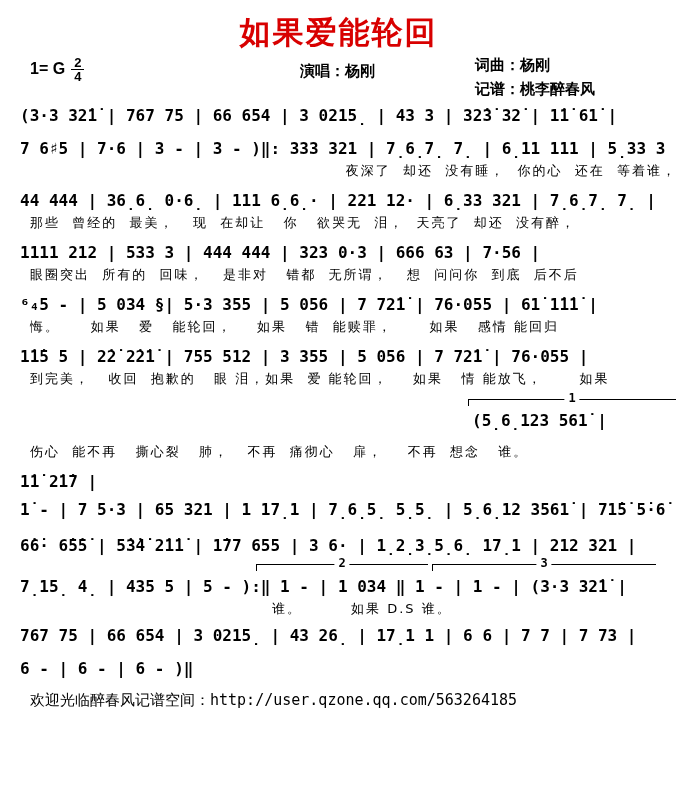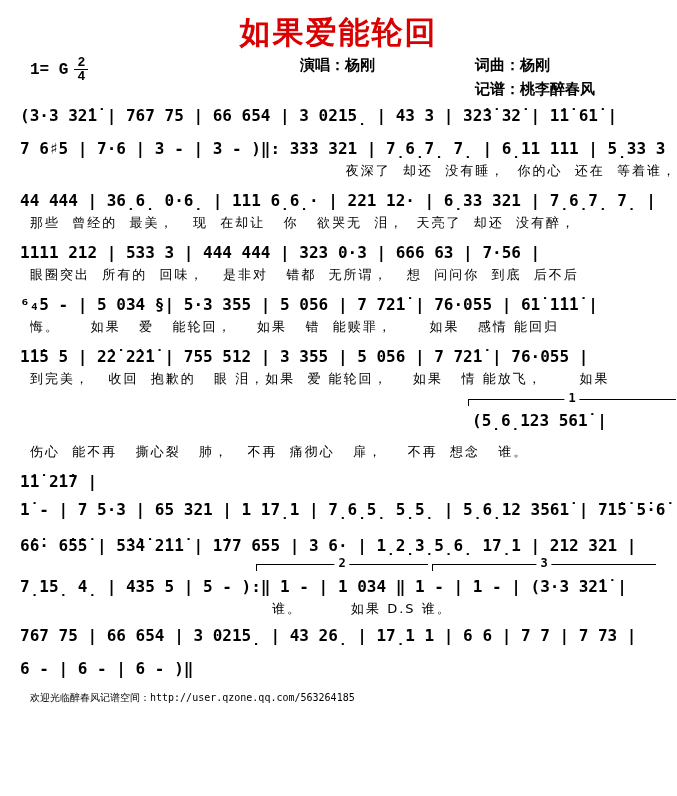--- a/index.html
+++ b/index.html
@@ -1,47 +1,47 @@
 <!DOCTYPE html>
 <html><head>
 <meta charset="utf-8">
 <style>
   html,body{margin:0;padding:0;background:#fff;}
   .sheet{position:relative;width:677px;height:796px;background:#ffffff;color:#000;
          font-family:"DejaVu Sans",sans-serif;overflow:hidden;}
   .title{margin-top:12px;text-align:center;font-family:"DejaVu Serif",serif;
          font-weight:bold;font-size:31px;color:#d80000;letter-spacing:2px;}
   .meta{position:relative;height:50px;font-size:15px;font-weight:bold;}
-  .key{position:absolute;left:30px;top:2px;font-family:Liberation Mono, monospace;font-size:16px;}
+  .key{position:absolute;left:30px;top:2px;font-family:Liberation Sans, sans-serif;font-size:16px;}
   .frac{display:inline-block;vertical-align:middle;text-align:center;font-size:13px;
         line-height:13px;margin-left:6px;font-weight:bold;}
   .frac .top{display:block;border-bottom:1.5px solid #000;padding:0 3px;}
   .frac .bot{display:block;}
-  .singer{position:absolute;left:300px;top:2px;}
+  .singer{position:absolute;left:300px;top:8px;}
   .composer{position:absolute;left:475px;top:2px;}
   .transcriber{position:absolute;left:475px;top:26px;}
   .score{padding-left:20px;}
   .notes{font-family:"DejaVu Sans Mono",monospace;font-weight:bold;font-size:16px;
          white-space:pre;line-height:24px;}
   .lyrics{font-size:13px;white-space:pre;margin:1px 0 0 10px;letter-spacing:2px;}
   .line{margin-bottom:9px;}
   .mb4{margin-bottom:4px;} .mb12{margin-bottom:12px;}
   .lyr2{margin-left:228px;text-align:right;}
   .lyr12{margin-left:252px;}
   .voltarow{position:relative;height:42px;margin-bottom:4px;}
   .v1notes{position:absolute;left:452px;top:12px;}
   .bracket{position:absolute;border-top:1px solid #000;height:7px;}
   .bracket::before{content:"";position:absolute;left:0;top:0;width:1px;height:6px;background:#000;}
   .bracket .num{position:absolute;left:50%;top:-9px;transform:translateX(-50%);
         background:#fff;padding:0 4px;font:bold 12px "DejaVu Sans Mono",monospace;}
   .b1{left:448px;top:2px;width:208px;}
   .l12row{position:relative;padding-top:13px;margin-bottom:6px;}
   .b2{left:236px;top:2px;width:172px;}
   .b3{left:412px;top:2px;width:224px;}
-  .footer{margin:10px 0 0 30px;font-size:10px;}
+  .footer{margin:10px 0 0 30px;font-size:15px;}
   .footer .url{font-family:"DejaVu Sans Mono",monospace;}
 </style>
 </head>
 <body>
 
 <div class="sheet">
 
   <div class="title">如果爱能轮回</div>
 
   <div class="meta">

